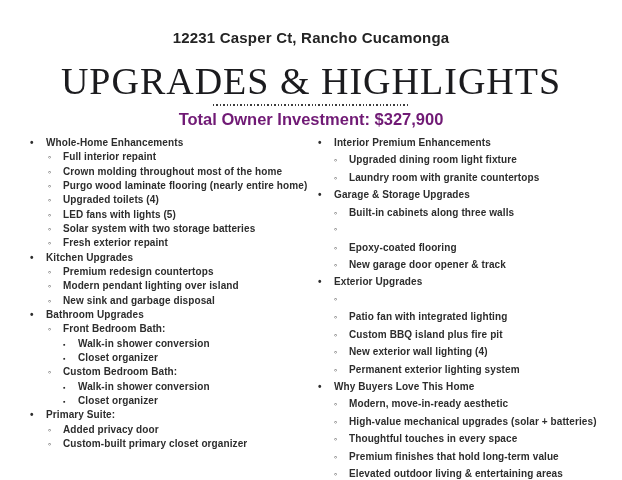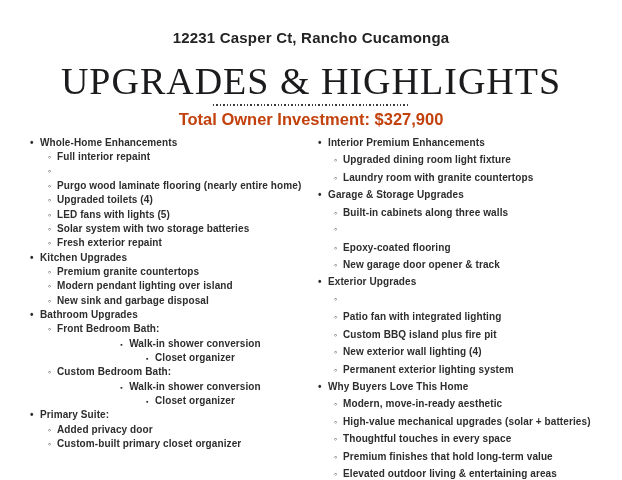--- a/index.html
+++ b/index.html
@@ -33,42 +33,42 @@
   }
   .dotted-divider {
     width: 196px;
     height: 2px;
     margin: 2px auto 4px auto;
     background: repeating-linear-gradient(90deg, #3c3c3c 0 1.4px, transparent 1.4px 3.4px);
   }
   .investment {
     font-size: 16.5px;
     font-weight: 700;
-    color: #c2410c;
+    color: #701a75;
   }
   .columns {
     display: flex;
     padding: 8px 8px 0 30px;
     align-items: flex-start;
   }
   .col { color: #2d2d2d; font-weight: 700; font-size: 10px; letter-spacing: 0.1px; }
   .col-left  { width: 288px; flex: 0 0 288px; }
   .col-right { flex: 1; }
   .row { display: flex; align-items: baseline; }
   .col-left  .row { height: 14.35px; }
   .col-right .row { height: 17.45px; }
   .bullet { flex: 0 0 auto; text-align: left; color: #2d2d2d; }
   .row.lvl1 { padding-left: 0; }
   .col-left  .row.lvl2 { padding-left: 18px; }
-  .col-left  .row.lvl3 { padding-left: 33px; justify-content: center; }
+  .col-left  .row.lvl3 { padding-left: 33px; }
   .col-right .row.lvl2 { padding-left: 16px; }
   .row.lvl1 .bullet { width: 10px; font-size: 10px; }
   .row.lvl2 .bullet { width: 9px;  font-size: 9px;  }
   .row.lvl3 .bullet { width: 9px;  font-size: 7px;  }
-  .txt { white-space: nowrap; }
+  .txt { white-space: nowrap; margin-left: 6px; }
 </style>
 </head>
 <body>
 
 <div class="page">
   <div class="header">
     <div class="address">12231 Casper Ct, Rancho Cucamonga</div>
     <div class="title">UPGRADES &amp; HIGHLIGHTS</div>
     <div class="dotted-divider"></div>
     <div class="investment">Total Owner Investment: $327,900</div>
@@ -79,20 +79,21 @@
         <div class="row lvl1">
           <span class="bullet">•</span>
           <span class="txt">Whole-Home Enhancements</span>
         </div>
         <div class="row lvl2">
           <span class="bullet">◦</span>
           <span class="txt">Full interior repaint</span>
         </div>
         <div class="row lvl2">
           <span class="bullet">◦</span>
+          <span class="txt">Crown molding throughout most of the home</span>
         </div>
         <div class="row lvl2">
           <span class="bullet">◦</span>
           <span class="txt">Purgo wood laminate flooring (nearly entire home)</span>
         </div>
         <div class="row lvl2">
           <span class="bullet">◦</span>
           <span class="txt">Upgraded toilets (4)</span>
         </div>
         <div class="row lvl2">
@@ -106,21 +107,21 @@
         <div class="row lvl2">
           <span class="bullet">◦</span>
           <span class="txt">Fresh exterior repaint</span>
         </div>
         <div class="row lvl1">
           <span class="bullet">•</span>
           <span class="txt">Kitchen Upgrades</span>
         </div>
         <div class="row lvl2">
           <span class="bullet">◦</span>
-          <span class="txt">Premium granite countertops</span>
+          <span class="txt">Premium redesign countertops</span>
         </div>
         <div class="row lvl2">
           <span class="bullet">◦</span>
           <span class="txt">Modern pendant lighting over island</span>
         </div>
         <div class="row lvl2">
           <span class="bullet">◦</span>
           <span class="txt">New sink and garbage disposal</span>
         </div>
         <div class="row lvl1">

